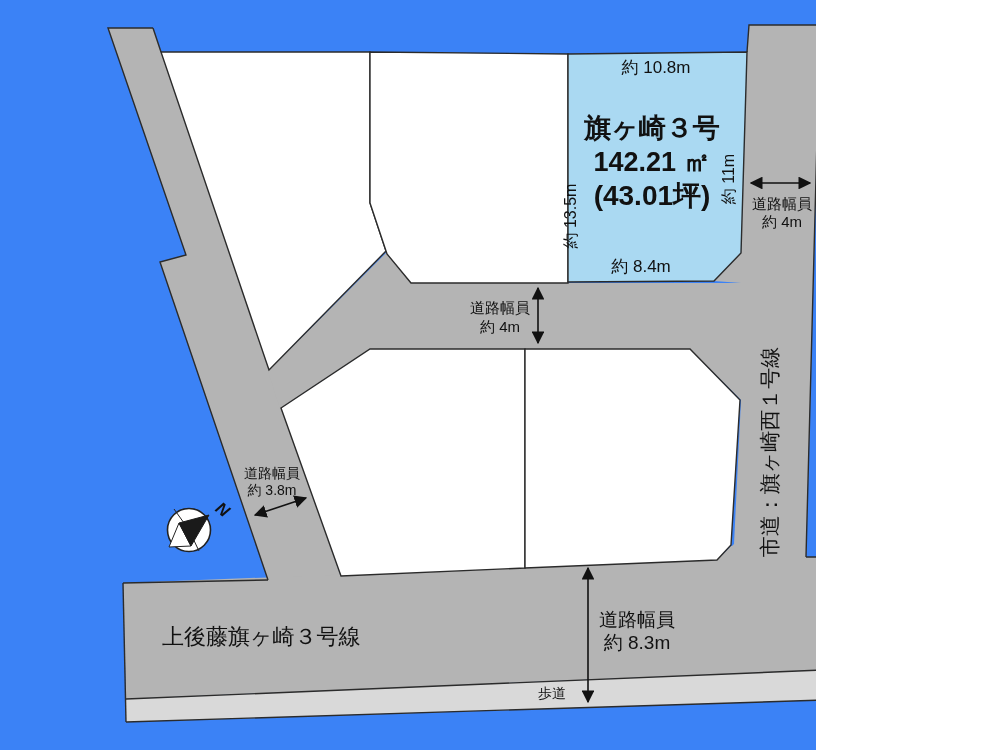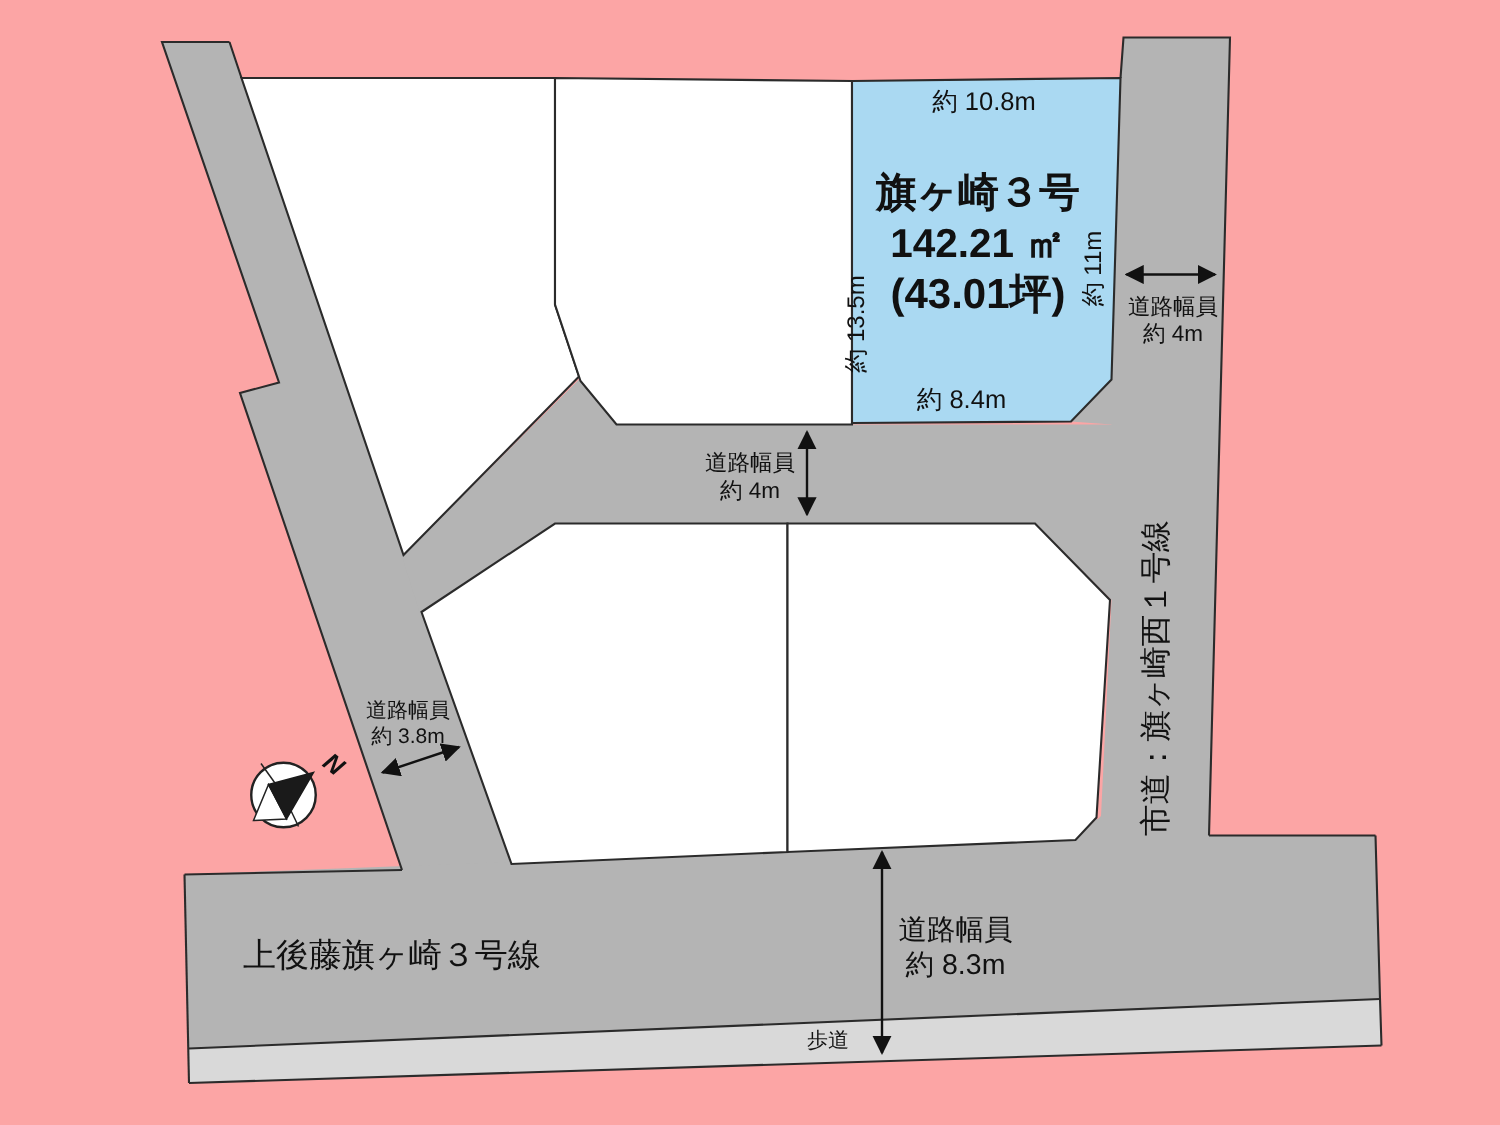--- a/index.html
+++ b/index.html
@@ -1,17 +1,17 @@
 <!DOCTYPE html>
 <html><head>
 <meta charset="utf-8">
 <style>
   html,body{margin:0;padding:0;background:#ffffff;}
   body{font-family:"Liberation Sans","DejaVu Sans",sans-serif;}
-  #stage{position:relative;width:1000px;height:750px;background:#fca5a5;overflow:hidden;}
+  #stage{position:relative;width:816px;height:750px;background:#3b82f6;overflow:hidden;}
   svg{position:absolute;left:0;top:0;}
   text{fill:#111111;}
   .dim{font-size:17px;}
   .dimv{font-size:16px;}
   .wlabel{font-size:15px;}
   .wlabel-s{font-size:14px;}
   .wlabel-l{font-size:19px;}
   .parcel-big{font-size:27px;font-weight:bold;}
   .parcel-bigger{font-size:28px;font-weight:bold;}
   .roadname{font-size:22px;}

